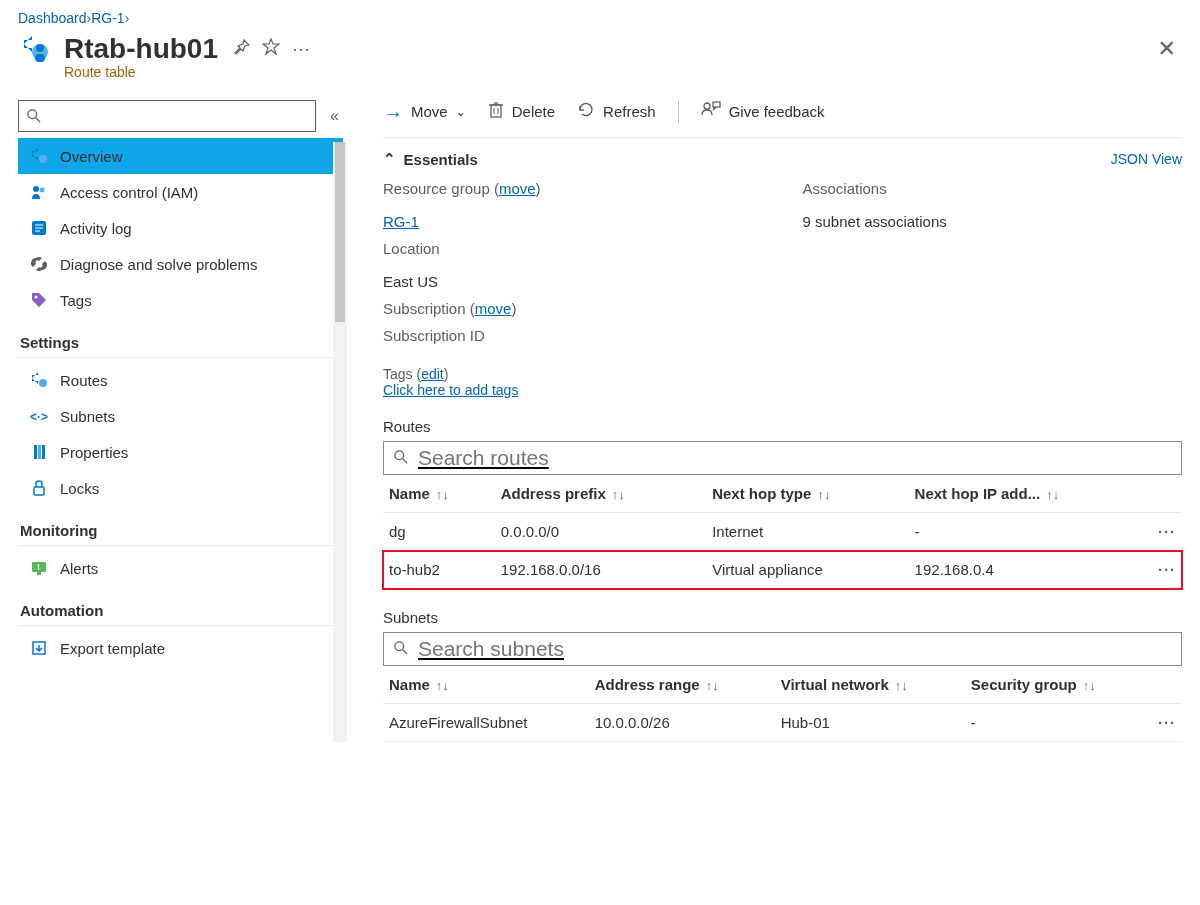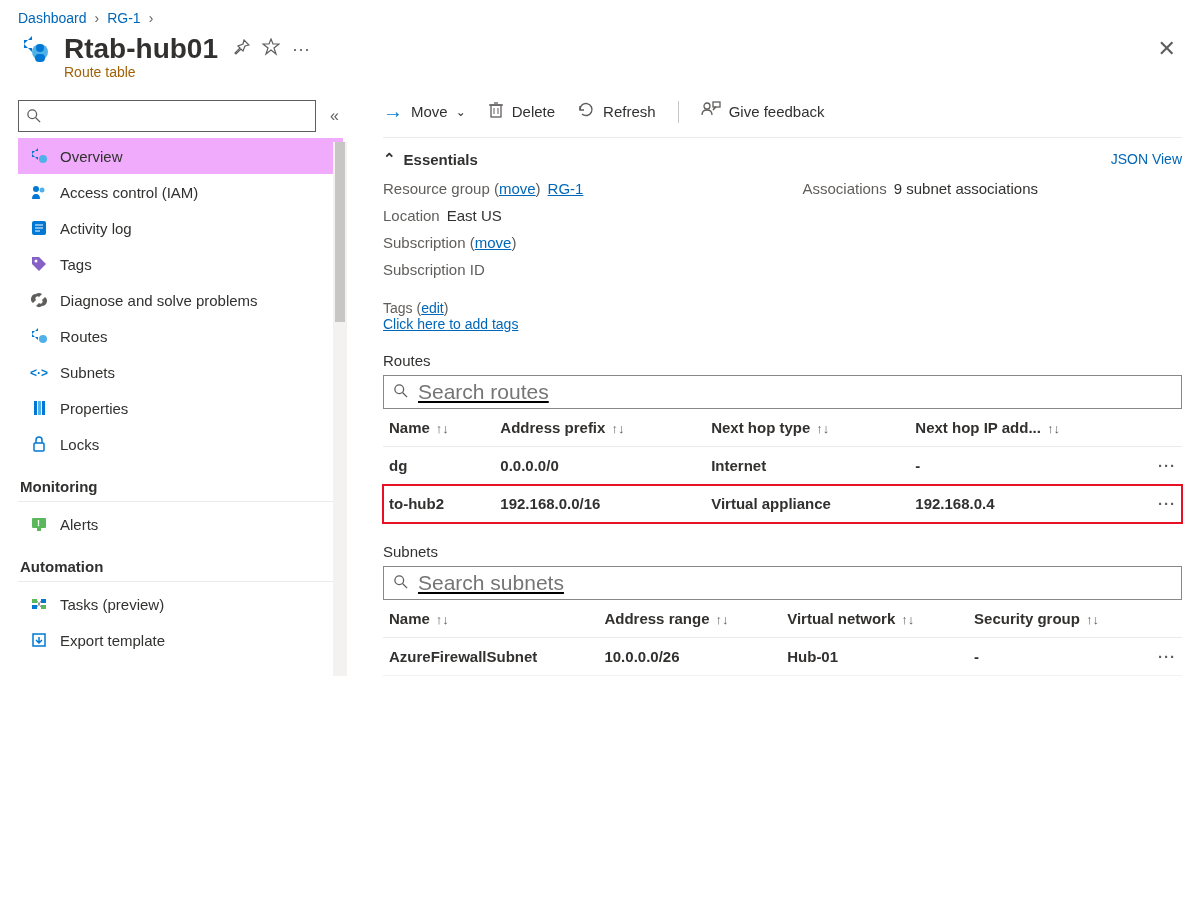--- a/index.html
+++ b/index.html
@@ -1,19 +1,19 @@
 <!DOCTYPE html>
 <html><head>
 <meta charset="utf-8">
 <style>
   * { box-sizing: border-box; font-family: "Segoe UI", -apple-system, sans-serif; }
   body { margin: 0; padding: 10px 18px; font-size: 14px; color: #323130; background: #fff; width: 1200px; }
   a { color: #0066b8; text-decoration: none; }
 
-  .breadcrumb { display: flex; gap: 8px; align-items: center; font-size: 14px; margin-bottom: 6px; }
+  .breadcrumb { display: flex; gap: 0; align-items: center; font-size: 14px; margin-bottom: 6px; }
   .breadcrumb .sep { color: #605e5c; }
 
   .title-row { display: flex; align-items: center; gap: 12px; margin-bottom: 0; }
   .title-icon { width: 34px; height: 34px; display:flex; align-items:center; justify-content:center;}
   .title-row h1 { font-size: 28px; font-weight: 600; margin: 0; color: #323130;}
   .subtitle { font-size: 14px; color: #a16207; margin-left: 46px; margin-top: -2px; margin-bottom: 20px; }
   .title-actions { display: flex; gap: 12px; align-items: center; margin-left: 4px; }
   .title-actions span { cursor: pointer; color: #605e5c; font-size: 18px; }
   .close-x { margin-left: auto; font-size: 22px; color: #605e5c; cursor: pointer; padding-right: 6px;}
 
@@ -21,42 +21,42 @@
   .sidebar { width: 325px; flex-shrink: 0; position: relative; }
   .sb-top { display: flex; align-items: center; gap: 10px; margin-bottom: 6px; }
   .search-wrap { flex: 1; border: 1px solid #605e5c; display: flex; align-items: center; padding: 4px 8px; height: 32px; }
   .search-wrap input { border: none; outline: none; flex: 1; font-size: 14px; }
   .collapse-btn { font-size: 16px; color: #605e5c; cursor: pointer; padding: 4px; }
   .scrollbar-track { width: 14px; background: #f3f2f1; position:absolute; top: 42px; bottom:0; right:-4px;}
   .scrollbar-thumb { background:#c8c6c4; position:absolute; top:0; height:180px; left:2px; right:2px;}
 
   .nav { list-style: none; padding: 0; margin: 0; }
   .nav li { display: flex; align-items: center; gap: 12px; padding: 9px 12px; cursor: pointer; font-size: 15px; }
-  .nav li.selected { background: #f0abfc; }
+  .nav li.selected { background: #0ea5e9; }
   .nav .icon { width: 18px; height: 18px; display:flex; align-items:center; justify-content:center; flex-shrink:0; }
   .section-header { font-weight: 600; padding: 16px 0 6px 2px; font-size: 15px; border-bottom:1px solid #edebe9; margin-bottom:4px; }
 
   .main { flex: 1; padding-left: 40px; }
   .toolbar { display: flex; align-items: center; gap: 22px; padding-bottom: 14px; border-bottom: 1px solid #edebe9; }
   .toolbar .btn { display: flex; align-items: center; gap: 8px; cursor: pointer; color: #323130; font-size: 15px;}
   .toolbar .sep { width:1px; height:22px; background:#c8c6c4;}
 
   .essentials-head { display: flex; justify-content: space-between; align-items: center; padding: 12px 0; }
   .ess-toggle { display: flex; gap: 8px; align-items: center; font-weight: 600; cursor: pointer; font-size: 15px;}
   .essentials-grid { display: grid; grid-template-columns: 1fr 1fr; column-gap: 40px; row-gap: 10px; padding-bottom: 18px; margin-bottom: 4px; font-size: 15px;}
   .ess-label { color: #605e5c; }
   .ess-val { color: #323130; }
-  .ess-block { display:flex; flex-direction:row; gap:7px;}
+  .ess-block { display:flex; flex-direction:column; gap:16px;}
 
   .section-title { margin-top: 20px; margin-bottom: 6px; font-size: 15px; }
   .table-search { display: flex; align-items: center; gap: 8px; border: 1px solid #8a8886; padding: 4px 10px; height: 34px; }
   .table-search input { border: none; outline: none; flex: 1; font-size: 21px; text-decoration: underline; }
   table { width: 100%; border-collapse: collapse; }
   th { text-align: left; font-weight: 700; padding: 10px 6px; border-bottom: 1px solid #edebe9; color:#323130; font-size:15px;}
-  td { padding: 10px 6px; font-size: 15px; font-weight: bold; }
+  td { padding: 10px 6px; font-size: 15px; }
   tbody tr { border-bottom: 1px solid #f3f2f1; }
   .sort { color:#605e5c; font-size:13px; margin-left:6px;}
   .row-highlight { outline: 2px solid #e81123; outline-offset: -1px; padding-left: 19px; }
   .dots { color:#605e5c; font-weight:700; letter-spacing:1px; cursor:pointer; text-align:right;}
   .icon-search svg, .icon svg { display:block; }
   .underline { text-decoration: underline; }
 
 </style>
 </head>
 <body>
@@ -141,36 +141,37 @@
               <line x1="5" y1="6" x2="13" y2="6" stroke="#fff"></line>
               <line x1="5" y1="9" x2="13" y2="9" stroke="#fff"></line>
               <line x1="5" y1="12" x2="10" y2="12" stroke="#fff"></line>
             </svg>
           </span>
           <span>Activity log</span>
         </li>
         <li>
           <span class="icon">
             <svg width="18" height="18">
+              <path d="M6 3 A5 5 0 0 0 3 12 L6 9 A2 2 0 0 1 9 6 L12 3 A5 5 0 0 0 6 3 M12 15 A5 5 0 0 0 15 6 L12 9 A2 2 0 0 1 9 12 L6 15 A5 5 0 0 0 12 15" fill="#605e5c"></path>
+            </svg>
+          </span>
+          <span>Diagnose and solve problems</span>
+        </li>
+        <li>
+          <span class="icon">
+            <svg width="18" height="18">
               <path d="M2 2 L9 2 L16 9 L9 16 L2 9 Z" fill="#8661c5"></path>
               <circle cx="6" cy="6" r="1.5" fill="#fff"></circle>
             </svg>
           </span>
           <span>Tags</span>
         </li>
-        <li>
-          <span class="icon">
-            <svg width="18" height="18">
-              <path d="M6 3 A5 5 0 0 0 3 12 L6 9 A2 2 0 0 1 9 6 L12 3 A5 5 0 0 0 6 3 M12 15 A5 5 0 0 0 15 6 L12 9 A2 2 0 0 1 9 12 L6 15 A5 5 0 0 0 12 15" fill="#605e5c"></path>
-            </svg>
-          </span>
-          <span>Diagnose and solve problems</span>
-        </li>
       </ul>
     <div id="nav-sections">
+        <div class="section-header">Settings</div>
         <ul class="nav">
           <li>
             <span class="icon">
               <svg width="18" height="18">
                 <path d="M2 4 L8 4 L8 1 L2 7 L8 13 L8 10 L2 10" fill="#0078d4"></path>
                 <circle cx="13" cy="12" r="4" fill="#50b0e8"></circle>
               </svg>
             </span>
             <span>Routes</span>
           </li>
@@ -210,33 +211,20 @@
                 <rect x="2" y="3" width="14" height="10" rx="1" fill="#5bb75b"></rect>
                 <rect x="7" y="13" width="4" height="3" fill="#5bb75b"></rect>
                 <text x="7" y="11" font-size="9" fill="#fff" font-weight="bold">!</text>
               </svg>
             </span>
             <span>Alerts</span>
           </li>
         </ul>
         <div class="section-header">Automation</div>
         <ul class="nav">
-          <li>
-            <span class="icon">
-              <svg width="18" height="18">
-                <rect x="2" y="4" width="5" height="4" fill="#5bb75b"></rect>
-                <rect x="2" y="10" width="5" height="4" fill="#0078d4"></rect>
-                <rect x="11" y="4" width="5" height="4" fill="#0078d4"></rect>
-                <rect x="11" y="10" width="5" height="4" fill="#5bb75b"></rect>
-                <line x1="7" y1="6" x2="11" y2="12" stroke="#888"></line>
-                <line x1="7" y1="12" x2="11" y2="6" stroke="#888"></line>
-              </svg>
-            </span>
-            <span>Tasks (preview)</span>
-          </li>
           <li>
             <span class="icon">
               <svg width="18" height="18">
                 <rect x="3" y="3" width="12" height="12" fill="none" stroke="#0078d4" stroke-width="1.5"></rect>
                 <path d="M9 6 L9 12 M6 9 L9 12 L12 9" fill="none" stroke="#0078d4" stroke-width="1.5"></path>
               </svg>
             </span>
             <span>Export template</span>
           </li>
         </ul>

